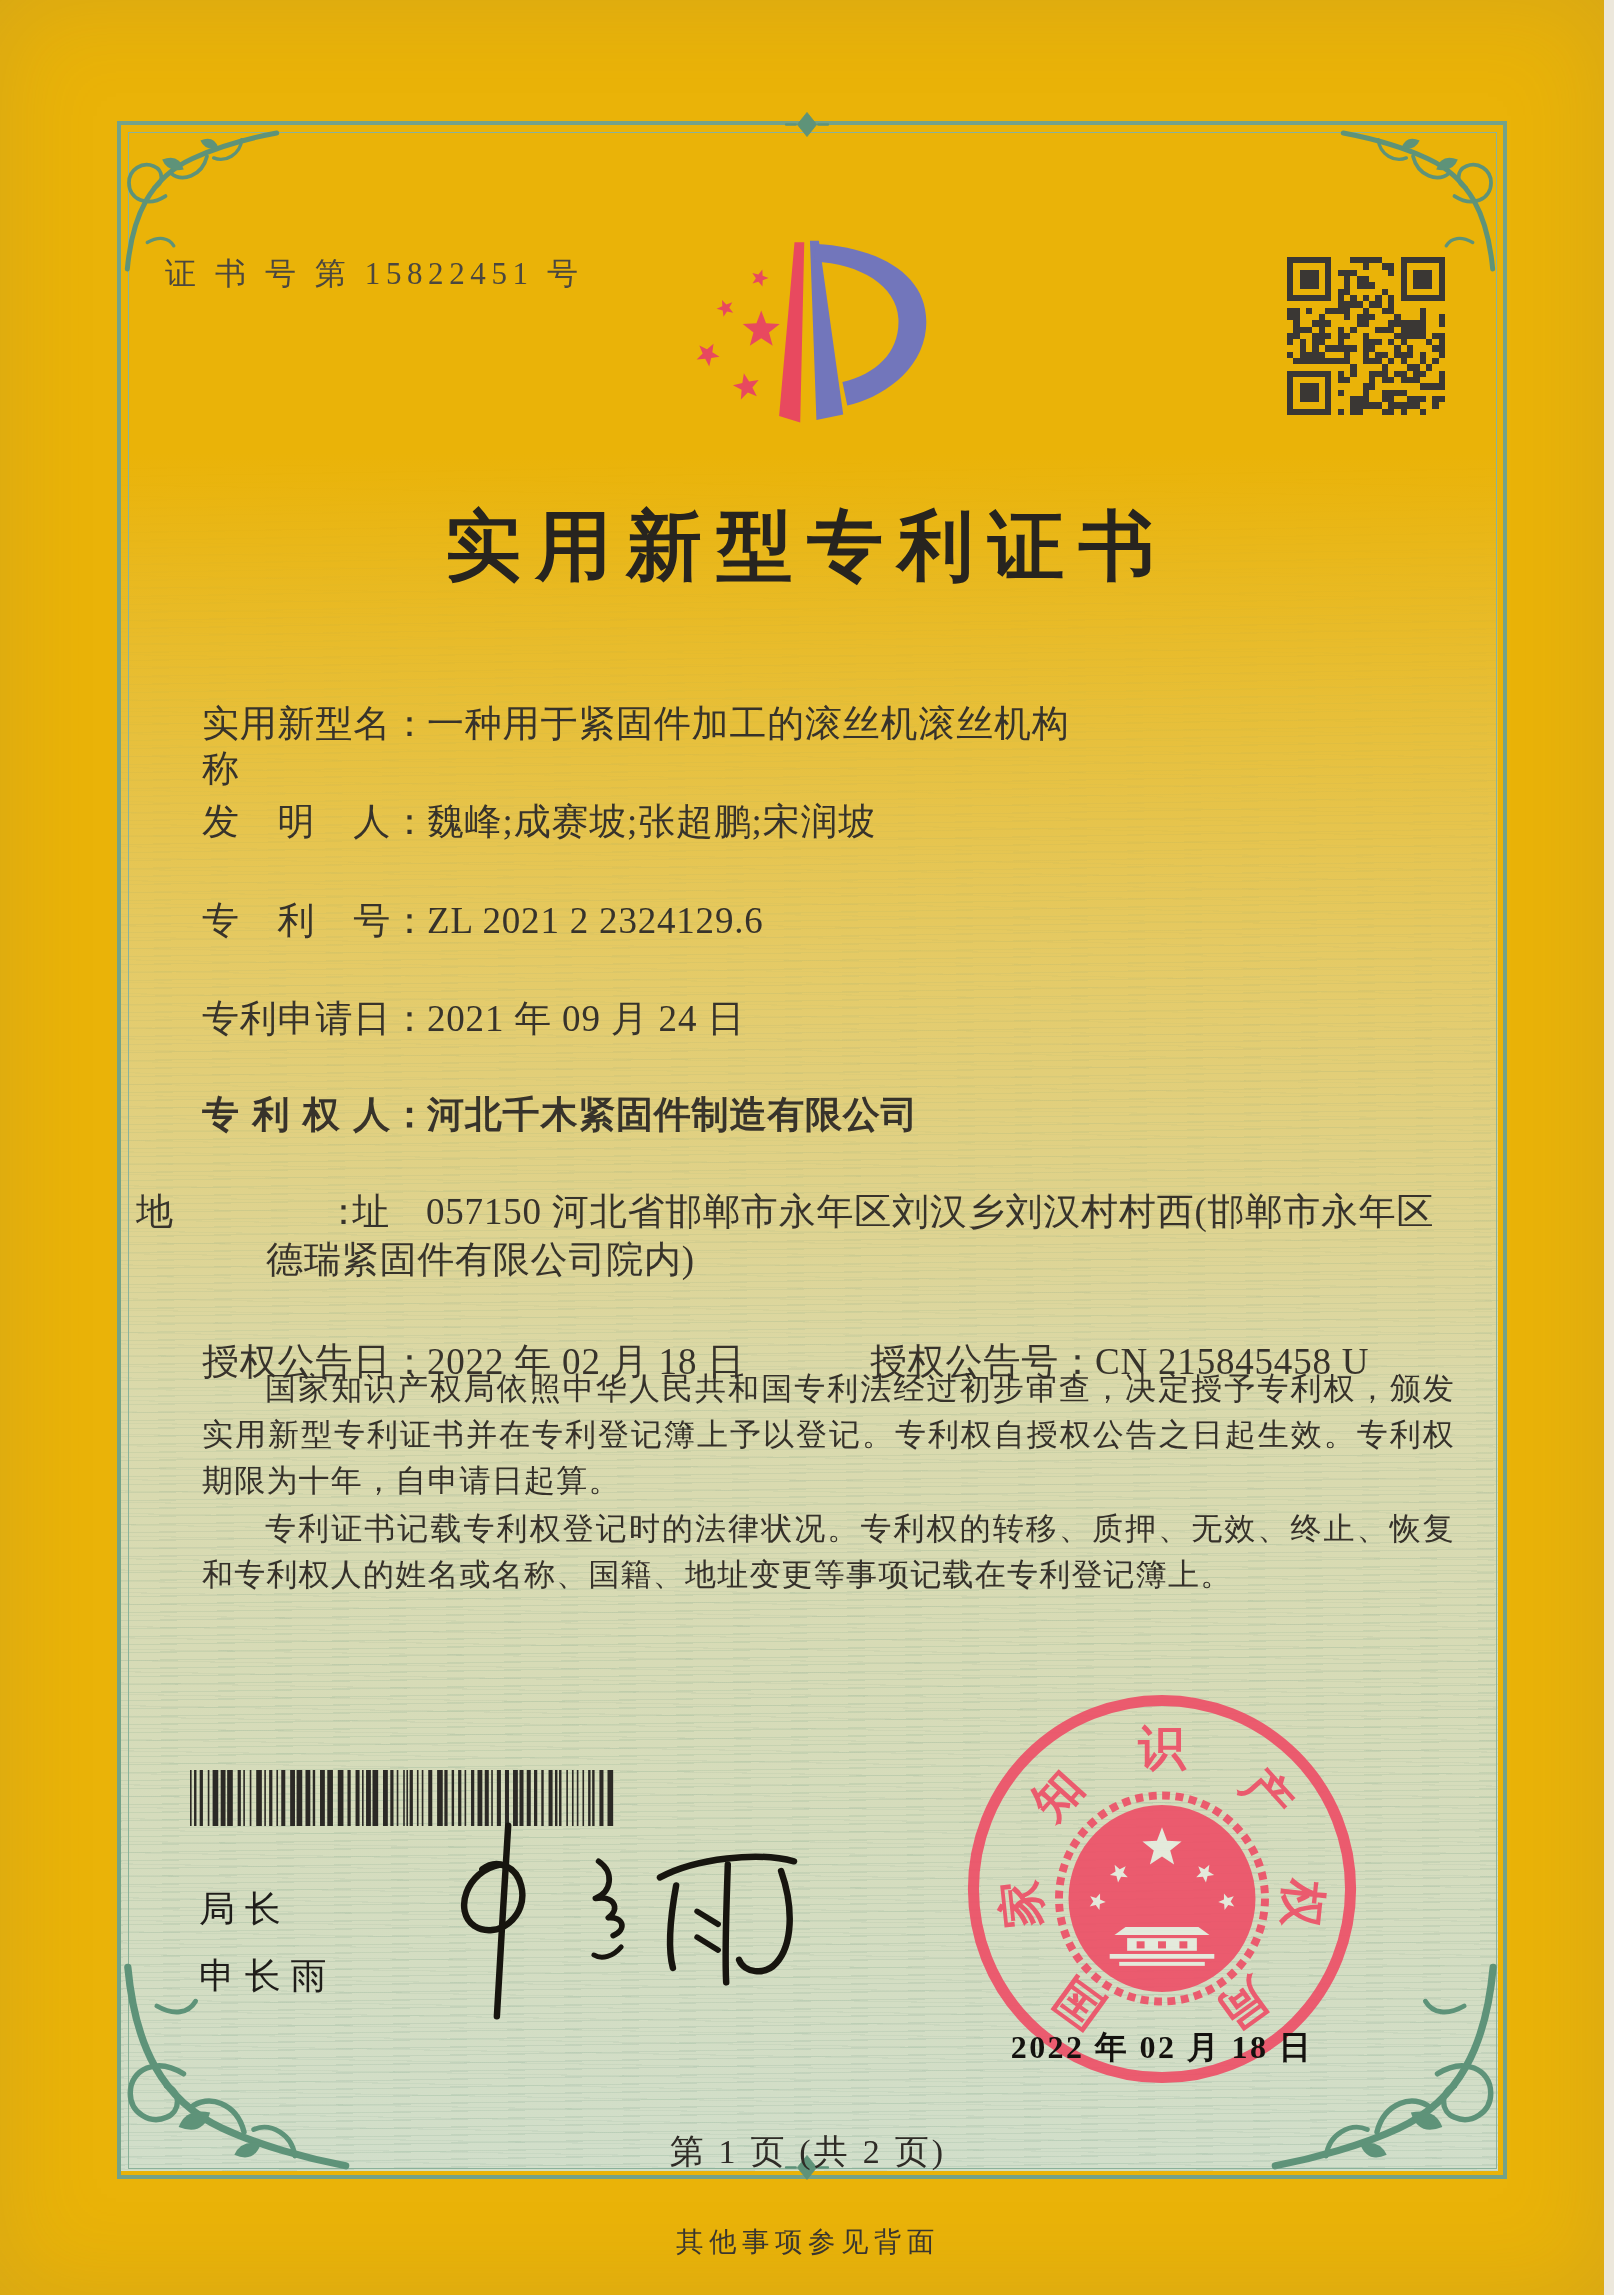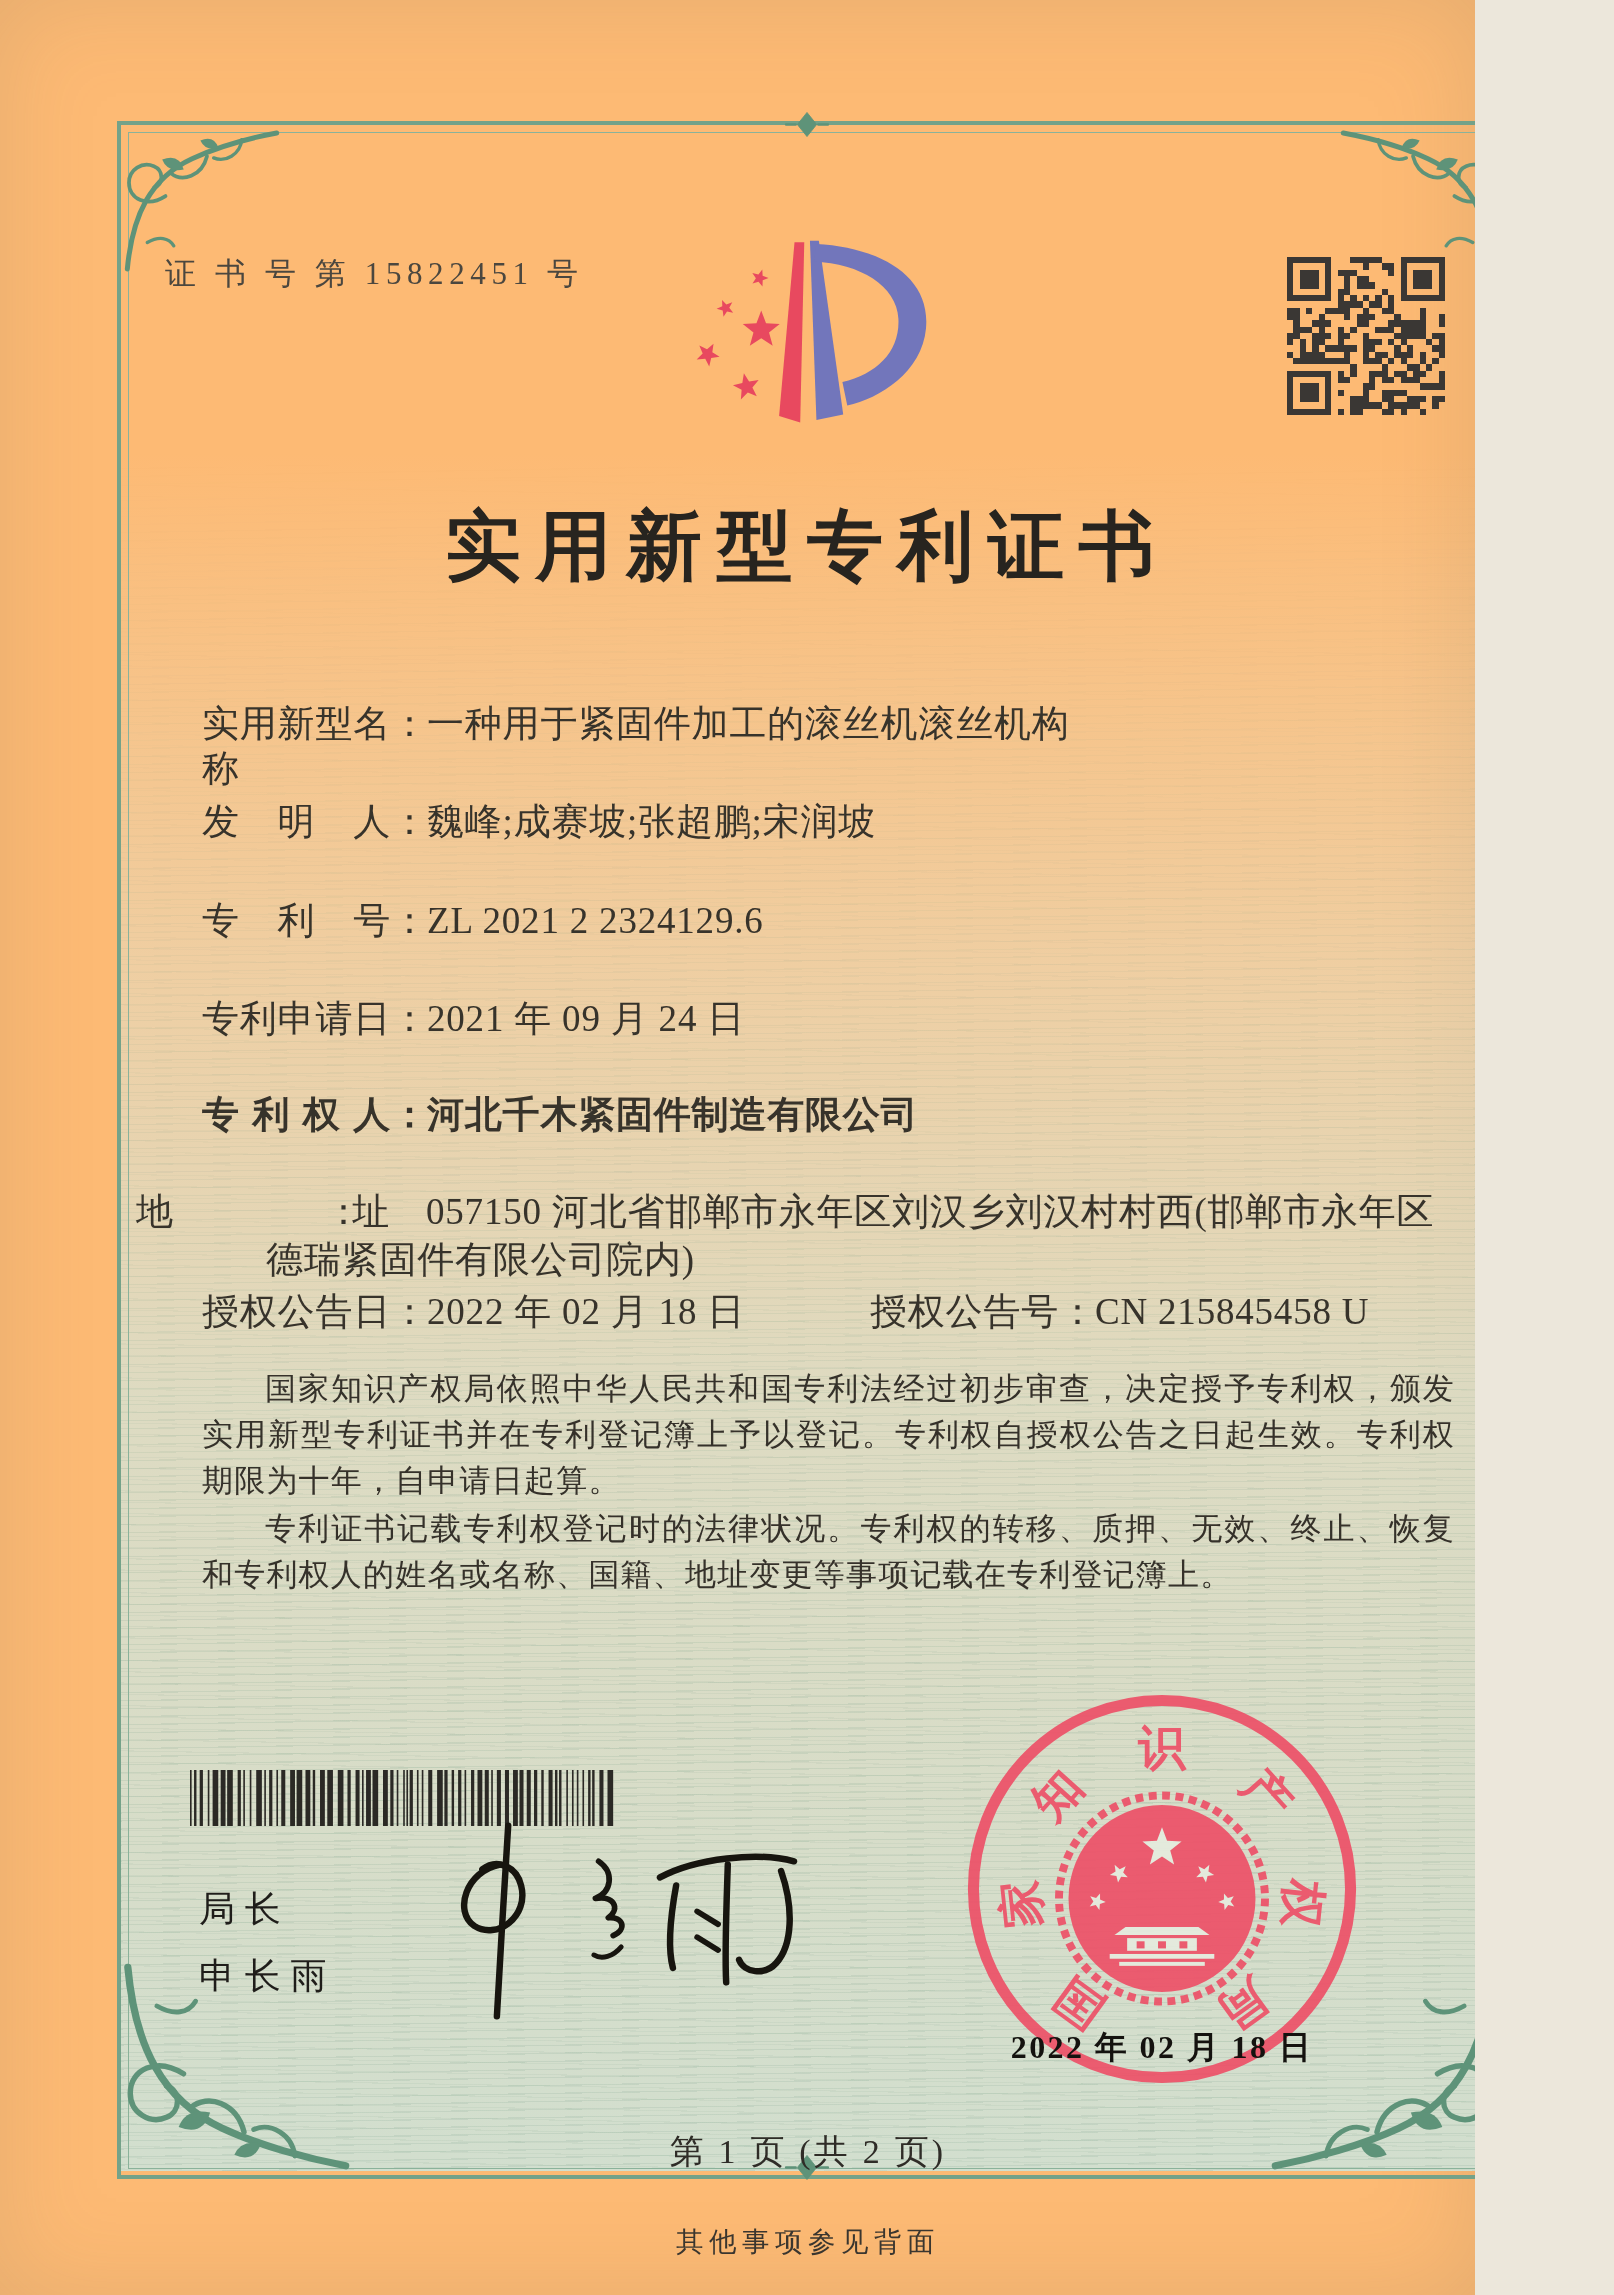--- a/index.html
+++ b/index.html
@@ -1,17 +1,17 @@
 <!DOCTYPE html>
 <html style="font-size:13px"><head>
 <meta charset="utf-8">
 <style>
   html,body{margin:0;padding:0;}
   body{width:1614px;height:2295px;background:#ece7db;font-family:"Liberation Serif","DejaVu Serif",serif;}
-  .page{position:absolute;left:0;top:0;width:1475px;height:2295px;background:#fdba74;overflow:hidden;
+  .page{position:absolute;left:0;top:0;width:1604px;height:2295px;background:#eab308;overflow:hidden;
         box-shadow:inset 0 0 97px rgba(120,110,90,.18);}
   svg{display:block}
 
   
   .tint{position:absolute;left:121px;top:452px;width:1377px;height:1719px;pointer-events:none;
         background:linear-gradient(180deg, rgba(226,233,221,0) 0%, rgba(222,231,218,.45) 30%,
                    rgba(214,227,213,.8) 55%, rgba(208,224,210,.96) 100%);}
   .lines{position:absolute;left:121px;top:452px;width:1377px;height:1719px;pointer-events:none;
         background:repeating-linear-gradient(179deg, rgba(104,150,126,.14) 0 1.3px, rgba(0,0,0,0) 1.3px 8px),
                    repeating-linear-gradient(181deg, rgba(104,150,126,.08) 0 1.1px, rgba(0,0,0,0) 1.1px 11.3px);
@@ -35,21 +35,21 @@
   .qr{position:absolute;left:1287px;top:257px;}
   .title{position:absolute;left:0;top:496px;width:1614px;text-align:center;font-size:76px;font-weight:700;
          letter-spacing:14.5px;color:#27241f;}
 
   
   .row{position:absolute;left:202px;width:1259px;font-size:37px;color:#37332b;letter-spacing:0.8px;line-height:45px;}
   .flabel{display:inline-block;width:189px;text-align:justify;text-align-last:justify;vertical-align:top;}
   .fcolon{display:inline-block;width:36px;vertical-align:top;}
   .r-name{top:701px;} .r-inv{top:799px;} .r-pno{top:898px;} .r-fdate{top:996px;} .r-pat{top:1092px;font-weight:bold;}
   .r-addr{top:1188px;left:266px;width:1174px;text-indent:-65px;line-height:48px;}
-  .r-grant{top:1289px;}
+  .r-grant{top:1339px;}
   .g2{position:absolute;left:638px;top:0;white-space:nowrap;margin-left:30px;}
 
   
   .bodytext{position:absolute;left:202px;width:1253px;font-size:31px;line-height:46px;color:#35312a;
             text-indent:63px;letter-spacing:1.2px;text-align:justify;}
   .p1{top:1366px;} .p2{top:1506px;}
 
   
   .barcode{position:absolute;left:190px;top:1770px;}
   .juzhang{position:absolute;left:199px;top:1885px;font-size:36px;letter-spacing:9.7px;color:#1f1d1a;

